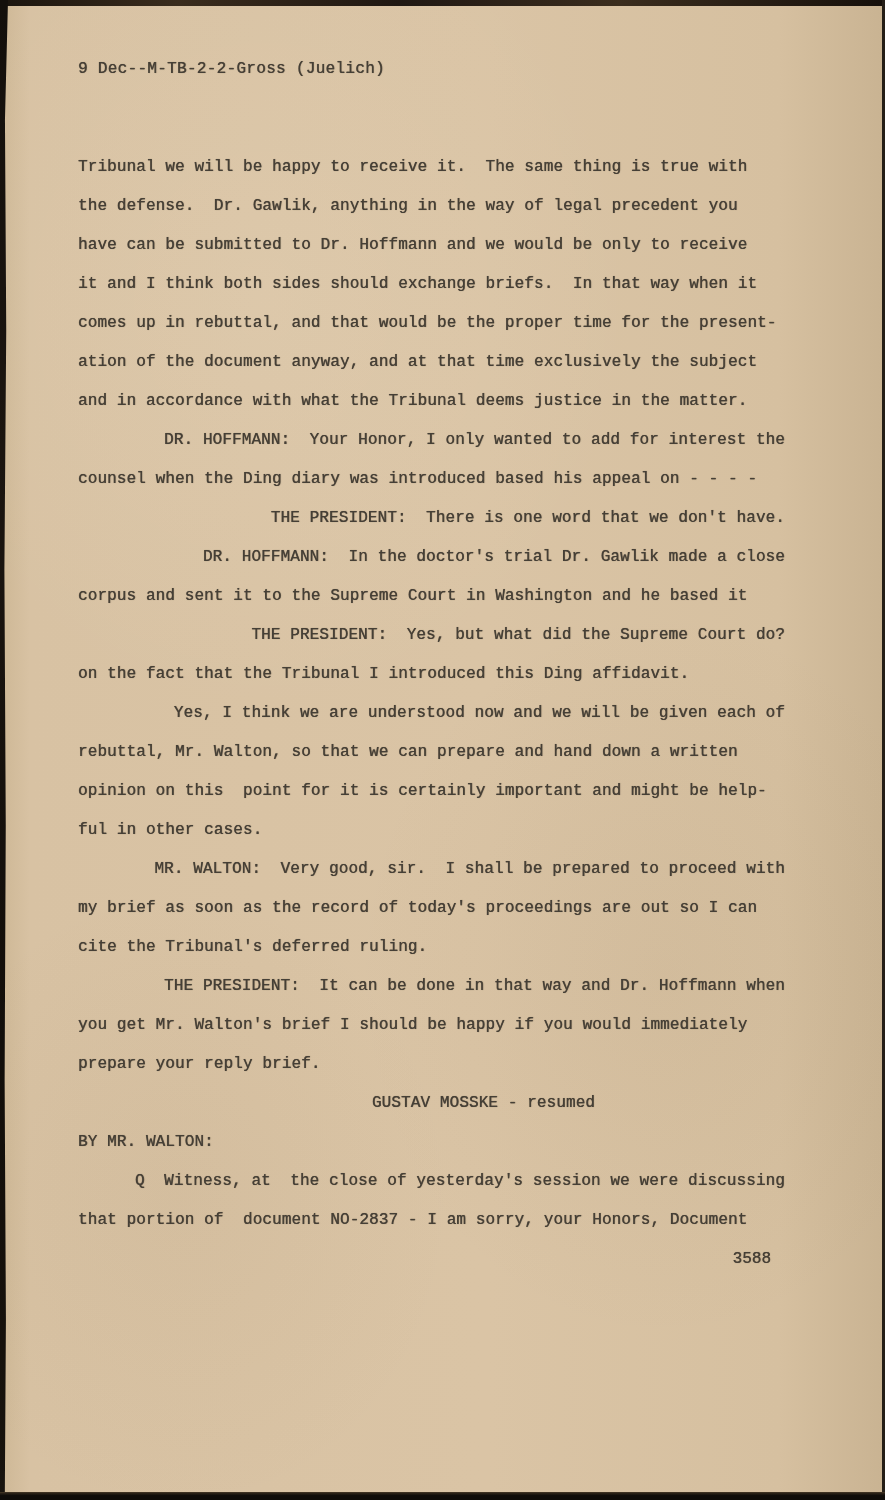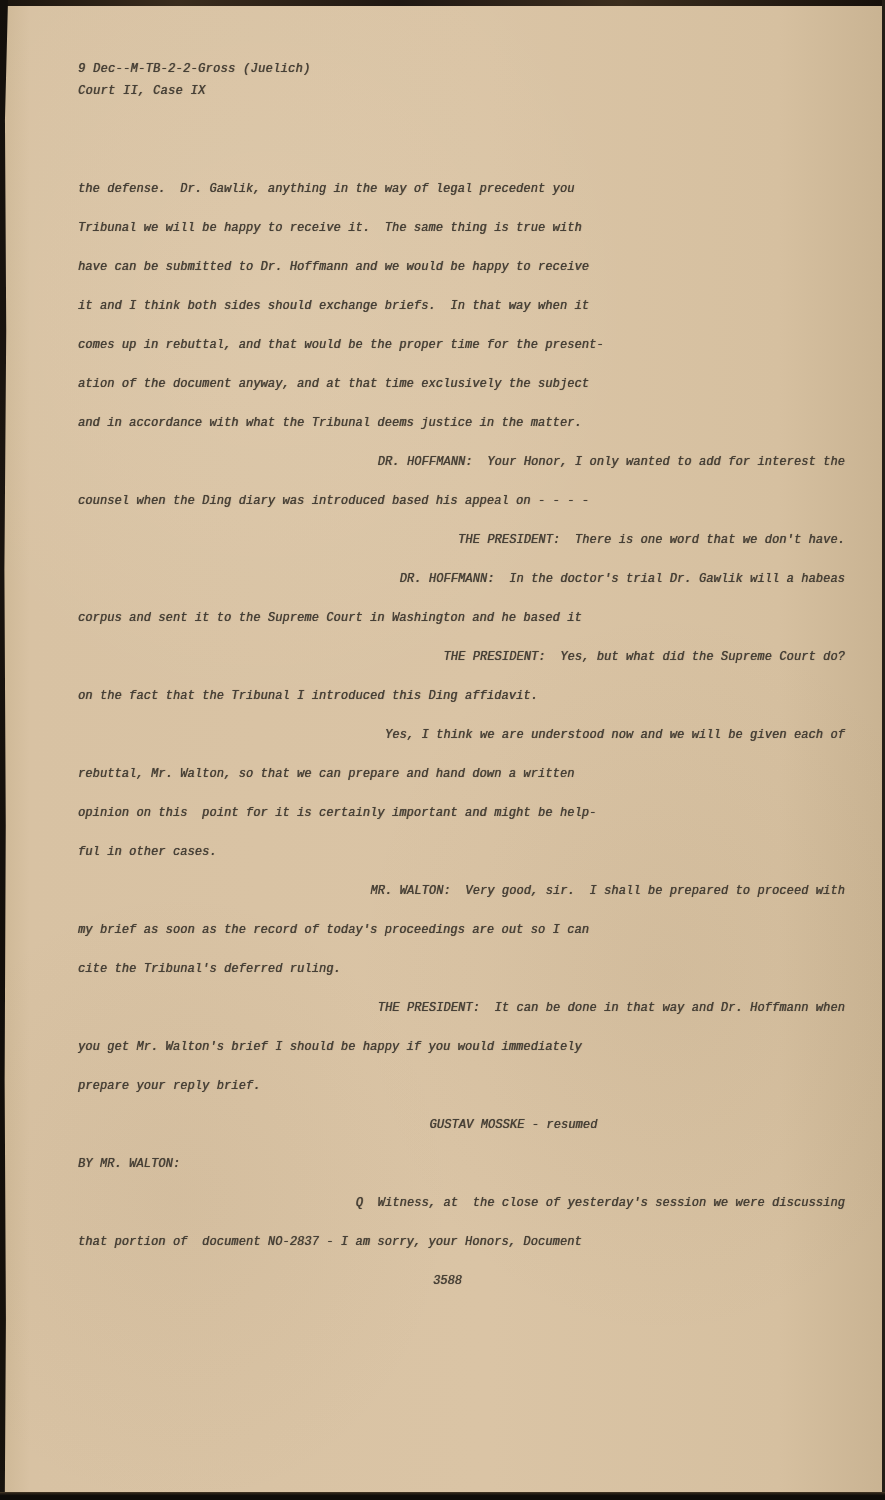--- a/index.html
+++ b/index.html
@@ -31,70 +31,68 @@
                  background: linear-gradient(180deg,#130f0b,#1b1510 30%,#120e0a 70%,#18130d);
                  clip-path: polygon(0 0, 100% 0, 62% 8%, 78% 22%, 55% 38%, 72% 55%, 58% 72%, 74% 88%, 60% 100%, 0 100%); }
   .edge.right  { top: 0; right: 0; bottom: 0; width: 3px; background: #241e17; }
   .edge.bottom { left: 0; right: 0; bottom: 0; height: 8px;
                  background: linear-gradient(0deg,#0f0c09 55%,#2c2318 85%,#4a3b28); }
 
   .page {
     position: relative;
     z-index: 2;
     box-sizing: border-box;
-    padding: 58px 40px 0 78px;
+    padding: 58px 100px 0 78px;
     color: #453f36;
-    font-size: 12px;
+    font-size: 16px;
     text-shadow: 0.4px 0.4px 0.7px rgba(62,53,41,0.75), -0.2px 0 0.5px rgba(62,53,41,0.35);
-    font-style: italic;
   }
   .header { line-height: 22px; letter-spacing: 0.3px; }
   .body-block { margin-top: 68px; }
   .line {
     line-height: 39px;
     height: 39px;
     white-space: pre;
     letter-spacing: 0.1px;
   }
   .line.indent { padding-left: 44px; text-align: right; }
   .line.center { text-align: center; transform: translateX(52px); }
   .pagenum {
     line-height: 39px;
     height: 39px;
-    text-align: center;
+    text-align: right;
     transform: translateX(-14px);
   }
 </style>
 </head>
 <body>
 
 <div class="scan">
   <div class="edge top"></div>
   <div class="edge left"></div>
   <div class="edge right"></div>
   <div class="edge bottom"></div>
 
   <div class="page">
     <div class="header">
       <div>9 Dec--M-TB-2-2-Gross (Juelich)</div>
-      <div>Court II, Case IX</div>
     </div>
 
     <div class="body-block" id="transcript">
+        <div class="line left">Tribunal we will be happy to receive it.  The same thing is true with</div>
         <div class="line left">the defense.  Dr. Gawlik, anything in the way of legal precedent you</div>
-        <div class="line left">Tribunal we will be happy to receive it.  The same thing is true with</div>
-        <div class="line left">have can be submitted to Dr. Hoffmann and we would be happy to receive</div>
+        <div class="line left">have can be submitted to Dr. Hoffmann and we would be only to receive</div>
         <div class="line left">it and I think both sides should exchange briefs.  In that way when it</div>
         <div class="line left">comes up in rebuttal, and that would be the proper time for the present-</div>
         <div class="line left">ation of the document anyway, and at that time exclusively the subject</div>
         <div class="line left">and in accordance with what the Tribunal deems justice in the matter.</div>
         <div class="line indent">DR. HOFFMANN:  Your Honor, I only wanted to add for interest the</div>
         <div class="line left">counsel when the Ding diary was introduced based his appeal on - - - -</div>
         <div class="line indent">THE PRESIDENT:  There is one word that we don't have.</div>
-        <div class="line indent">DR. HOFFMANN:  In the doctor's trial Dr. Gawlik will a habeas</div>
+        <div class="line indent">DR. HOFFMANN:  In the doctor's trial Dr. Gawlik made a close</div>
         <div class="line left">corpus and sent it to the Supreme Court in Washington and he based it</div>
         <div class="line indent">THE PRESIDENT:  Yes, but what did the Supreme Court do?</div>
         <div class="line left">on the fact that the Tribunal I introduced this Ding affidavit.</div>
         <div class="line indent">Yes, I think we are understood now and we will be given each of</div>
         <div class="line left">rebuttal, Mr. Walton, so that we can prepare and hand down a written</div>
         <div class="line left">opinion on this  point for it is certainly important and might be help-</div>
         <div class="line left">ful in other cases.</div>
         <div class="line indent">MR. WALTON:  Very good, sir.  I shall be prepared to proceed with</div>
         <div class="line left">my brief as soon as the record of today's proceedings are out so I can</div>
         <div class="line left">cite the Tribunal's deferred ruling.</div>

